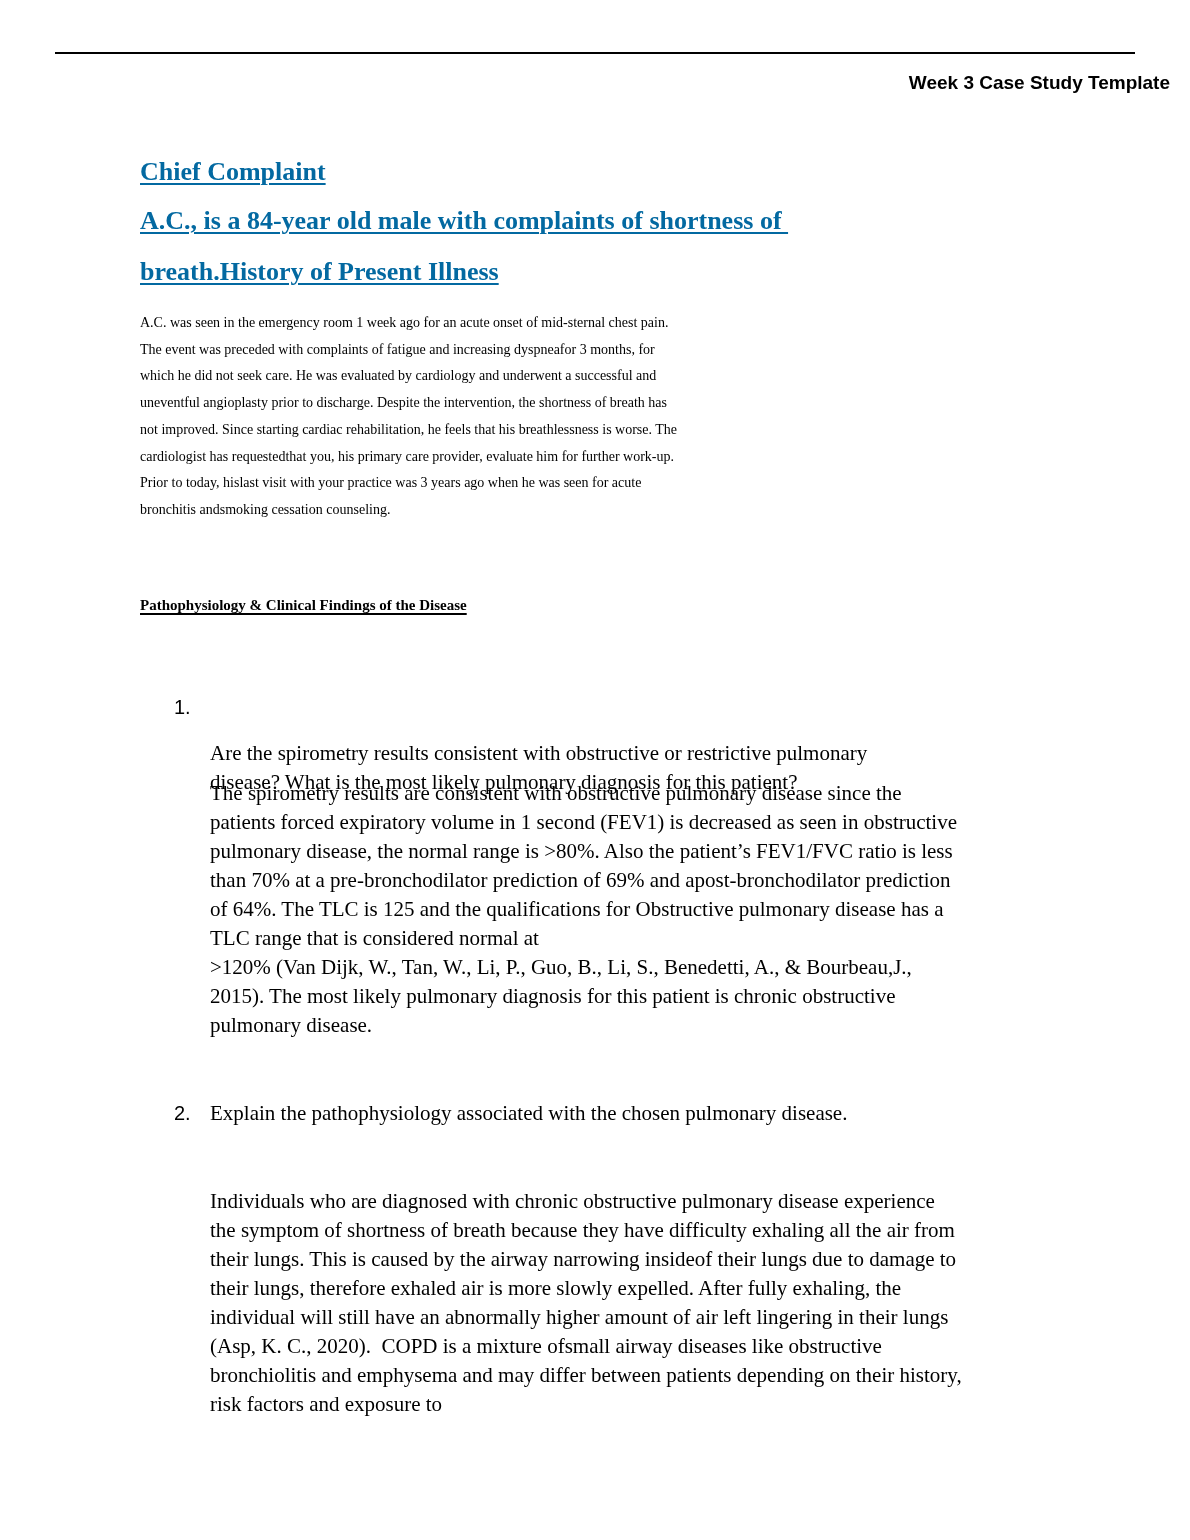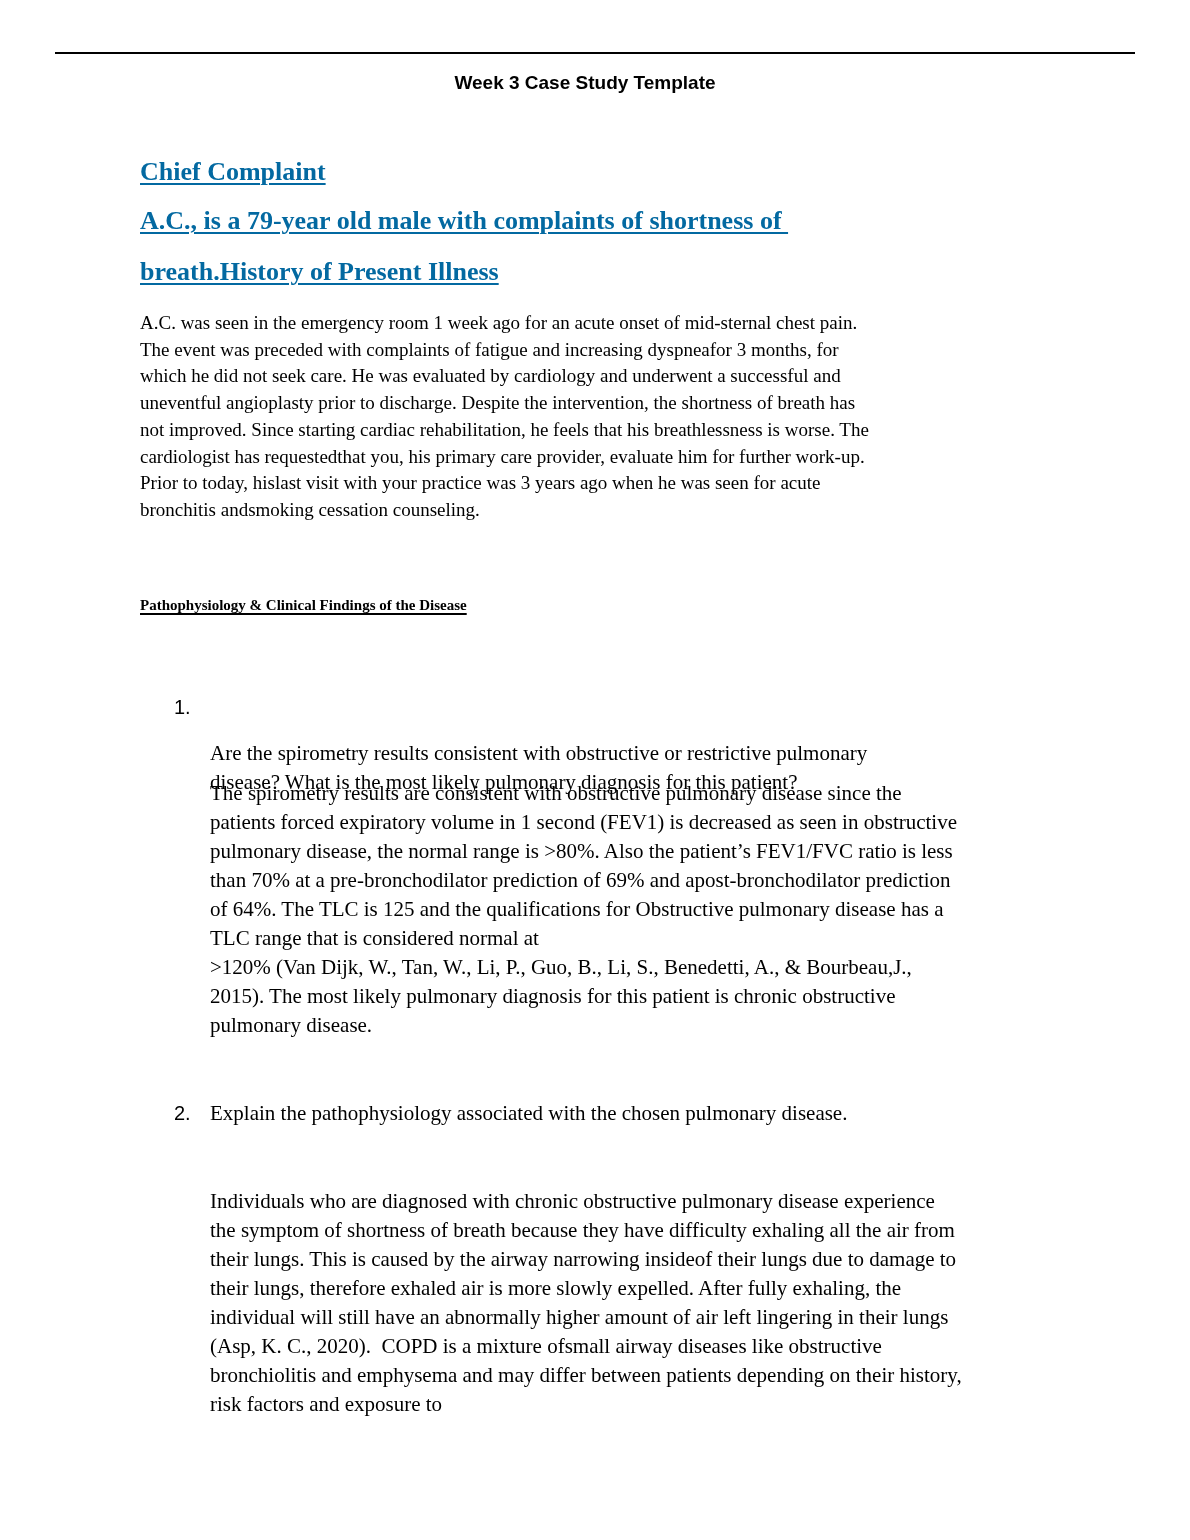--- a/index.html
+++ b/index.html
@@ -21,21 +21,21 @@
       top: 52px;
       width: 1080px;
       height: 0;
       border-top: 2px solid #000000;
     }
     .doc-title {
       position: absolute;
       top: 72px;
       left: 0;
       width: 1170px;
-      text-align: center;
+      text-align: right;
       font-family: "Liberation Sans", sans-serif;
       font-weight: bold;
       font-size: 19px;
       line-height: 22px;
     }
     .blue-heading {
       position: absolute;
       left: 140px;
       font-family: "Liberation Serif", serif;
       font-weight: bold;
@@ -47,21 +47,21 @@
       text-underline-offset: 3px;
       white-space: pre;
     }
     .h-chief { top: 157px; }
     .h-line2 { top: 206px; }
     .h-line3 { top: 257px; }
 
     .para {
       position: absolute;
       font-family: "Liberation Serif", serif;
-      font-size: 19px;
+      font-size: 14px;
       line-height: 26.7px;
       white-space: pre;
     }
     .hpi { left: 140px; top: 310px; }
 
     .section-heading {
       position: absolute;
       left: 140px;
       top: 592px;
       font-family: "Liberation Serif", serif;
@@ -96,21 +96,21 @@
     .a2-text { top: 1187px; }
   </style>
 </head>
 <body>
 
 <div class="top-rule"></div>
 
 <div class="doc-title">Week 3 Case Study Template</div>
 
 <div class="blue-heading h-chief">Chief Complaint</div>
-<div class="blue-heading h-line2">A.C., is a 79-year old male with complaints of shortness of </div>
+<div class="blue-heading h-line2">A.C., is a 84-year old male with complaints of shortness of </div>
 <div class="blue-heading h-line3">breath.History of Present Illness</div>
 
 <div class="para hpi">A.C. was seen in the emergency room 1 week ago for an acute onset of mid-sternal chest pain.
 The event was preceded with complaints of fatigue and increasing dyspneafor 3 months, for
 which he did not seek care. He was evaluated by cardiology and underwent a successful and
 uneventful angioplasty prior to discharge. Despite the intervention, the shortness of breath has
 not improved. Since starting cardiac rehabilitation, he feels that his breathlessness is worse. The
 cardiologist has requestedthat you, his primary care provider, evaluate him for further work-up.
 Prior to today, hislast visit with your practice was 3 years ago when he was seen for acute
 bronchitis andsmoking cessation counseling.</div>

